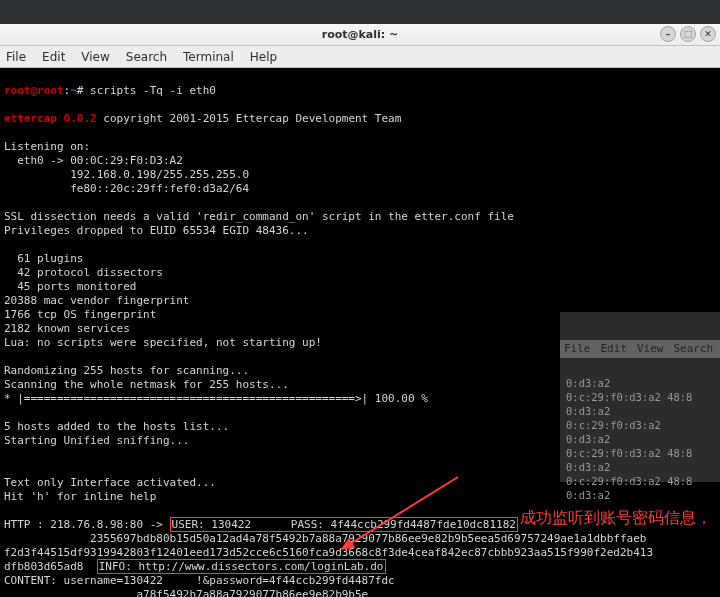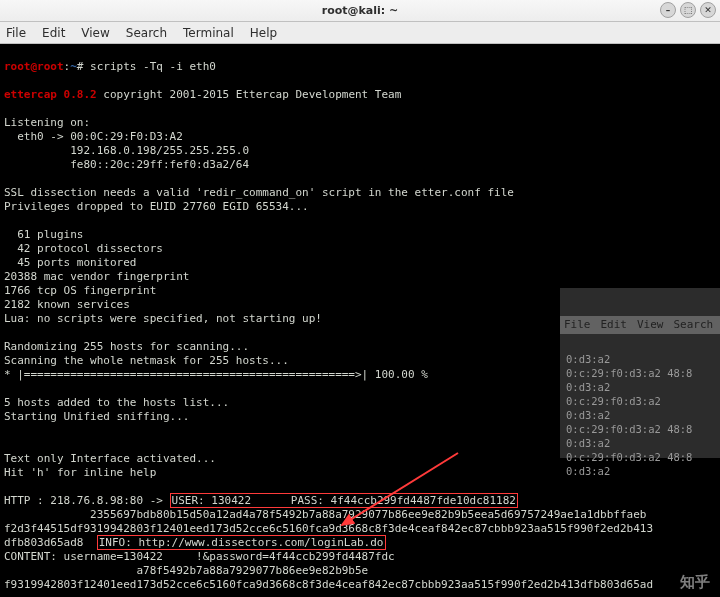--- a/index.html
+++ b/index.html
@@ -15,20 +15,21 @@
   height: 22px;
   background: linear-gradient(#f7f7f7, #ededed);
   border-bottom: 1px solid #c0c0c0;
   display: flex;
   align-items: center;
   justify-content: center;
   position: relative;
   font-size: 11px;
   color: #2e2e2e;
   font-weight: bold;
+  margin-top: 24px;
 }
 .window-controls {
   position: absolute;
   right: 4px;
   top: 2px;
   display: flex;
   gap: 4px;
 }
 .win-btn {
   width: 16px;
@@ -150,21 +151,21 @@
 <span class="red">root@root</span><span>:</span><span class="blue">~</span><span># </span><span class="white">scripts -Tq -i eth0</span>
 
 <span class="red">ettercap 0.8.2</span><span> copyright 2001-2015 Ettercap Development Team</span>
 
 <span>Listening on:</span>
 <span>  eth0 -&gt; 00:0C:29:F0:D3:A2</span>
 <span>          192.168.0.198/255.255.255.0</span>
 <span>          fe80::20c:29ff:fef0:d3a2/64</span>
 
 <span>SSL dissection needs a valid 'redir_command_on' script in the etter.conf file</span>
-<span>Privileges dropped to EUID 27760 EGID 65534...</span>
+<span>Privileges dropped to EUID 65534 EGID 48436...</span>
 
 <span>  61 plugins</span>
 <span>  42 protocol dissectors</span>
 <span>  45 ports monitored</span>
 <span>20388 mac vendor fingerprint</span>
 <span>1766 tcp OS fingerprint</span>
 <span>2182 known services</span>
 <span>Lua: no scripts were specified, not starting up!</span>
 
 <span>Randomizing 255 hosts for scanning...</span>
@@ -207,19 +208,20 @@
   <svg class="arrow-svg">
     <defs>
       <marker id="ah" markerWidth="8" markerHeight="8" refX="6" refY="3" orient="auto">
         <path d="M0,0 L7,3 L0,6 Z" fill="#ff3a3a"></path>
       </marker>
     </defs>
     <line x1="128" y1="6" x2="12" y2="78" stroke="#ff3a3a" stroke-width="2" marker-end="url(#ah)"></line>
   </svg>
 
   <div class="annotation">
+    <div>成功监听到账号密码信息，</div>
     
   </div>
 
   <div class="watermark">
     <span class="zhihu-logo">知乎</span>
   </div>
 </div>
 
 </body></html>

